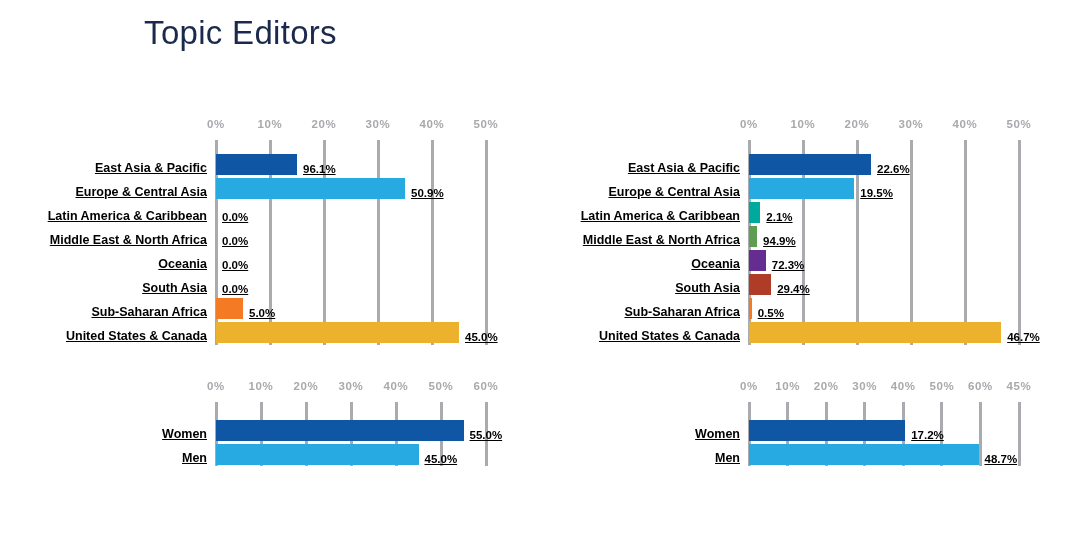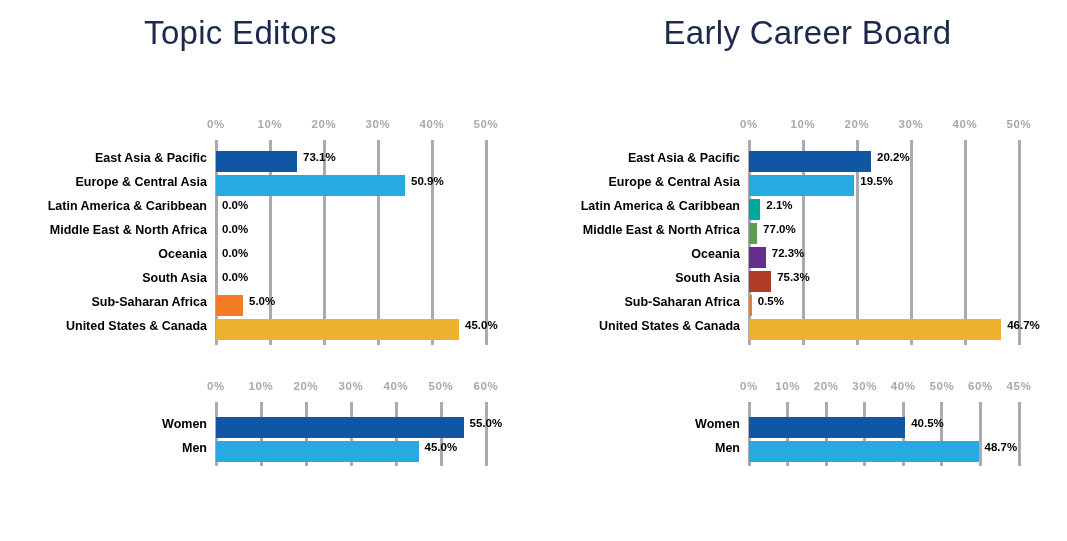--- a/index.html
+++ b/index.html
@@ -17,21 +17,21 @@
   .tick{position:absolute;top:0;transform:translateX(-50%);
         font-size:11.5px;font-weight:700;color:#a7a9ac;letter-spacing:.6px;white-space:nowrap;}
   .plotwrap{position:absolute;left:0;right:0;top:22px;}
   .grid{position:absolute;left:216px;top:0;width:270px;}
   .region .grid{height:205px;}
   .gender .grid{height:64px;}
   .gridline{position:absolute;top:0;bottom:0;width:3px;margin-left:-1.5px;background:#a9abae;}
   .rows{position:relative;}
   .region .rows{padding-top:11px;}
   .gender .rows{padding-top:15px;}
-  .row{display:flex;align-items:flex-start;height:24px;}
+  .row{display:flex;align-items:flex-end;height:24px;text-decoration:underline;}
   .cat{width:216px;padding-right:9px;box-sizing:border-box;text-align:right;
        font-size:12.5px;font-weight:700;color:#000;white-space:nowrap;}
   .bar{height:21px;flex:none;}
   .val{margin-left:6px;font-size:11.5px;font-weight:700;color:#000;white-space:nowrap;}
 </style>
 </head>
 <body>
 
 <div class="page">
 
@@ -52,21 +52,21 @@
             <div class="gridline" style="left: 54px;"></div>
             <div class="gridline" style="left: 108px;"></div>
             <div class="gridline" style="left: 162px;"></div>
             <div class="gridline" style="left: 216px;"></div>
             <div class="gridline" style="left: 270px;"></div>
           </div>
           <div class="rows">
             <div class="row">
               <div class="cat">East Asia &amp; Pacific</div>
               <div class="bar" style="width: 81px; background: rgb(15, 87, 164);"></div>
-              <div class="val">73.1%</div>
+              <div class="val">96.1%</div>
             </div>
             <div class="row">
               <div class="cat">Europe &amp; Central Asia</div>
               <div class="bar" style="width: 189px; background: rgb(39, 170, 225);"></div>
               <div class="val">50.9%</div>
             </div>
             <div class="row">
               <div class="cat">Latin America &amp; Caribbean</div>
               <div class="bar" style="width: 0px; background: rgb(0, 169, 157);"></div>
               <div class="val">0.0%</div>
@@ -129,21 +129,20 @@
               <div class="cat">Men</div>
               <div class="bar" style="width: 202.5px; background: rgb(39, 170, 225);"></div>
               <div class="val">45.0%</div>
             </div>
           </div>
         </div>
       </div>
   </section>
 
   <section class="panel panel-right">
-    <h1 class="title">Early Career Board</h1>
     <div class="chart region">
         <div class="ticks">
           <span class="tick" style="left: 0px;">0%</span>
           <span class="tick" style="left: 54px;">10%</span>
           <span class="tick" style="left: 108px;">20%</span>
           <span class="tick" style="left: 162px;">30%</span>
           <span class="tick" style="left: 216px;">40%</span>
           <span class="tick" style="left: 270px;">50%</span>
         </div>
         <div class="plotwrap">
@@ -152,46 +151,46 @@
             <div class="gridline" style="left: 54px;"></div>
             <div class="gridline" style="left: 108px;"></div>
             <div class="gridline" style="left: 162px;"></div>
             <div class="gridline" style="left: 216px;"></div>
             <div class="gridline" style="left: 270px;"></div>
           </div>
           <div class="rows">
             <div class="row">
               <div class="cat">East Asia &amp; Pacific</div>
               <div class="bar" style="width: 122.04px; background: rgb(15, 87, 164);"></div>
-              <div class="val">20.2%</div>
+              <div class="val">22.6%</div>
             </div>
             <div class="row">
               <div class="cat">Europe &amp; Central Asia</div>
               <div class="bar" style="width: 105.3px; background: rgb(39, 170, 225);"></div>
               <div class="val">19.5%</div>
             </div>
             <div class="row">
               <div class="cat">Latin America &amp; Caribbean</div>
               <div class="bar" style="width: 11.34px; background: rgb(0, 169, 157);"></div>
               <div class="val">2.1%</div>
             </div>
             <div class="row">
               <div class="cat">Middle East &amp; North Africa</div>
               <div class="bar" style="width: 8.1px; background: rgb(95, 158, 82);"></div>
-              <div class="val">77.0%</div>
+              <div class="val">94.9%</div>
             </div>
             <div class="row">
               <div class="cat">Oceania</div>
               <div class="bar" style="width: 16.74px; background: rgb(102, 45, 145);"></div>
               <div class="val">72.3%</div>
             </div>
             <div class="row">
               <div class="cat">South Asia</div>
               <div class="bar" style="width: 22.14px; background: rgb(174, 60, 38);"></div>
-              <div class="val">75.3%</div>
+              <div class="val">29.4%</div>
             </div>
             <div class="row">
               <div class="cat">Sub-Saharan Africa</div>
               <div class="bar" style="width: 2.7px; background: rgb(244, 122, 35);"></div>
               <div class="val">0.5%</div>
             </div>
             <div class="row">
               <div class="cat">United States &amp; Canada</div>
               <div class="bar" style="width: 252.18px; background: rgb(236, 178, 45);"></div>
               <div class="val">46.7%</div>
@@ -218,21 +217,21 @@
             <div class="gridline" style="left: 115.714px;"></div>
             <div class="gridline" style="left: 154.286px;"></div>
             <div class="gridline" style="left: 192.857px;"></div>
             <div class="gridline" style="left: 231.429px;"></div>
             <div class="gridline" style="left: 270px;"></div>
           </div>
           <div class="rows">
             <div class="row">
               <div class="cat">Women</div>
               <div class="bar" style="width: 156.214px; background: rgb(15, 87, 164);"></div>
-              <div class="val">40.5%</div>
+              <div class="val">17.2%</div>
             </div>
             <div class="row">
               <div class="cat">Men</div>
               <div class="bar" style="width: 229.5px; background: rgb(39, 170, 225);"></div>
               <div class="val">48.7%</div>
             </div>
           </div>
         </div>
       </div>
   </section>

